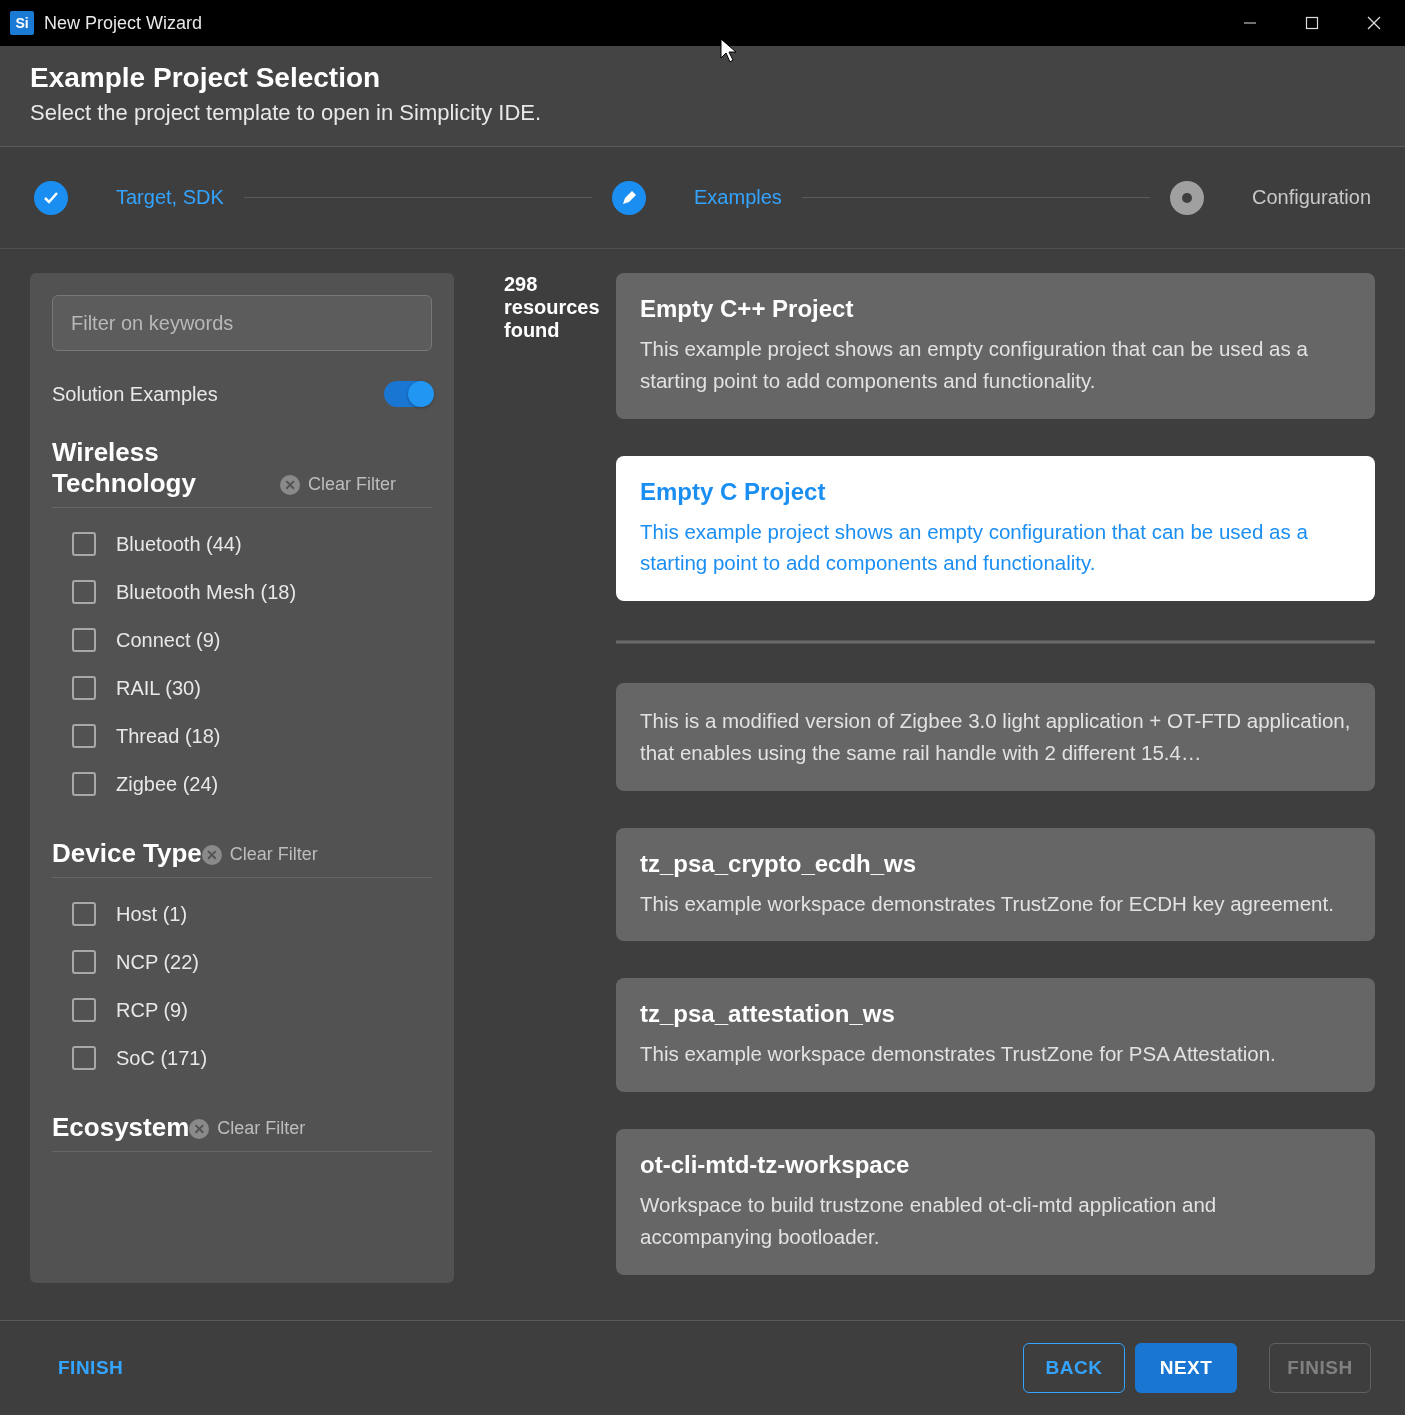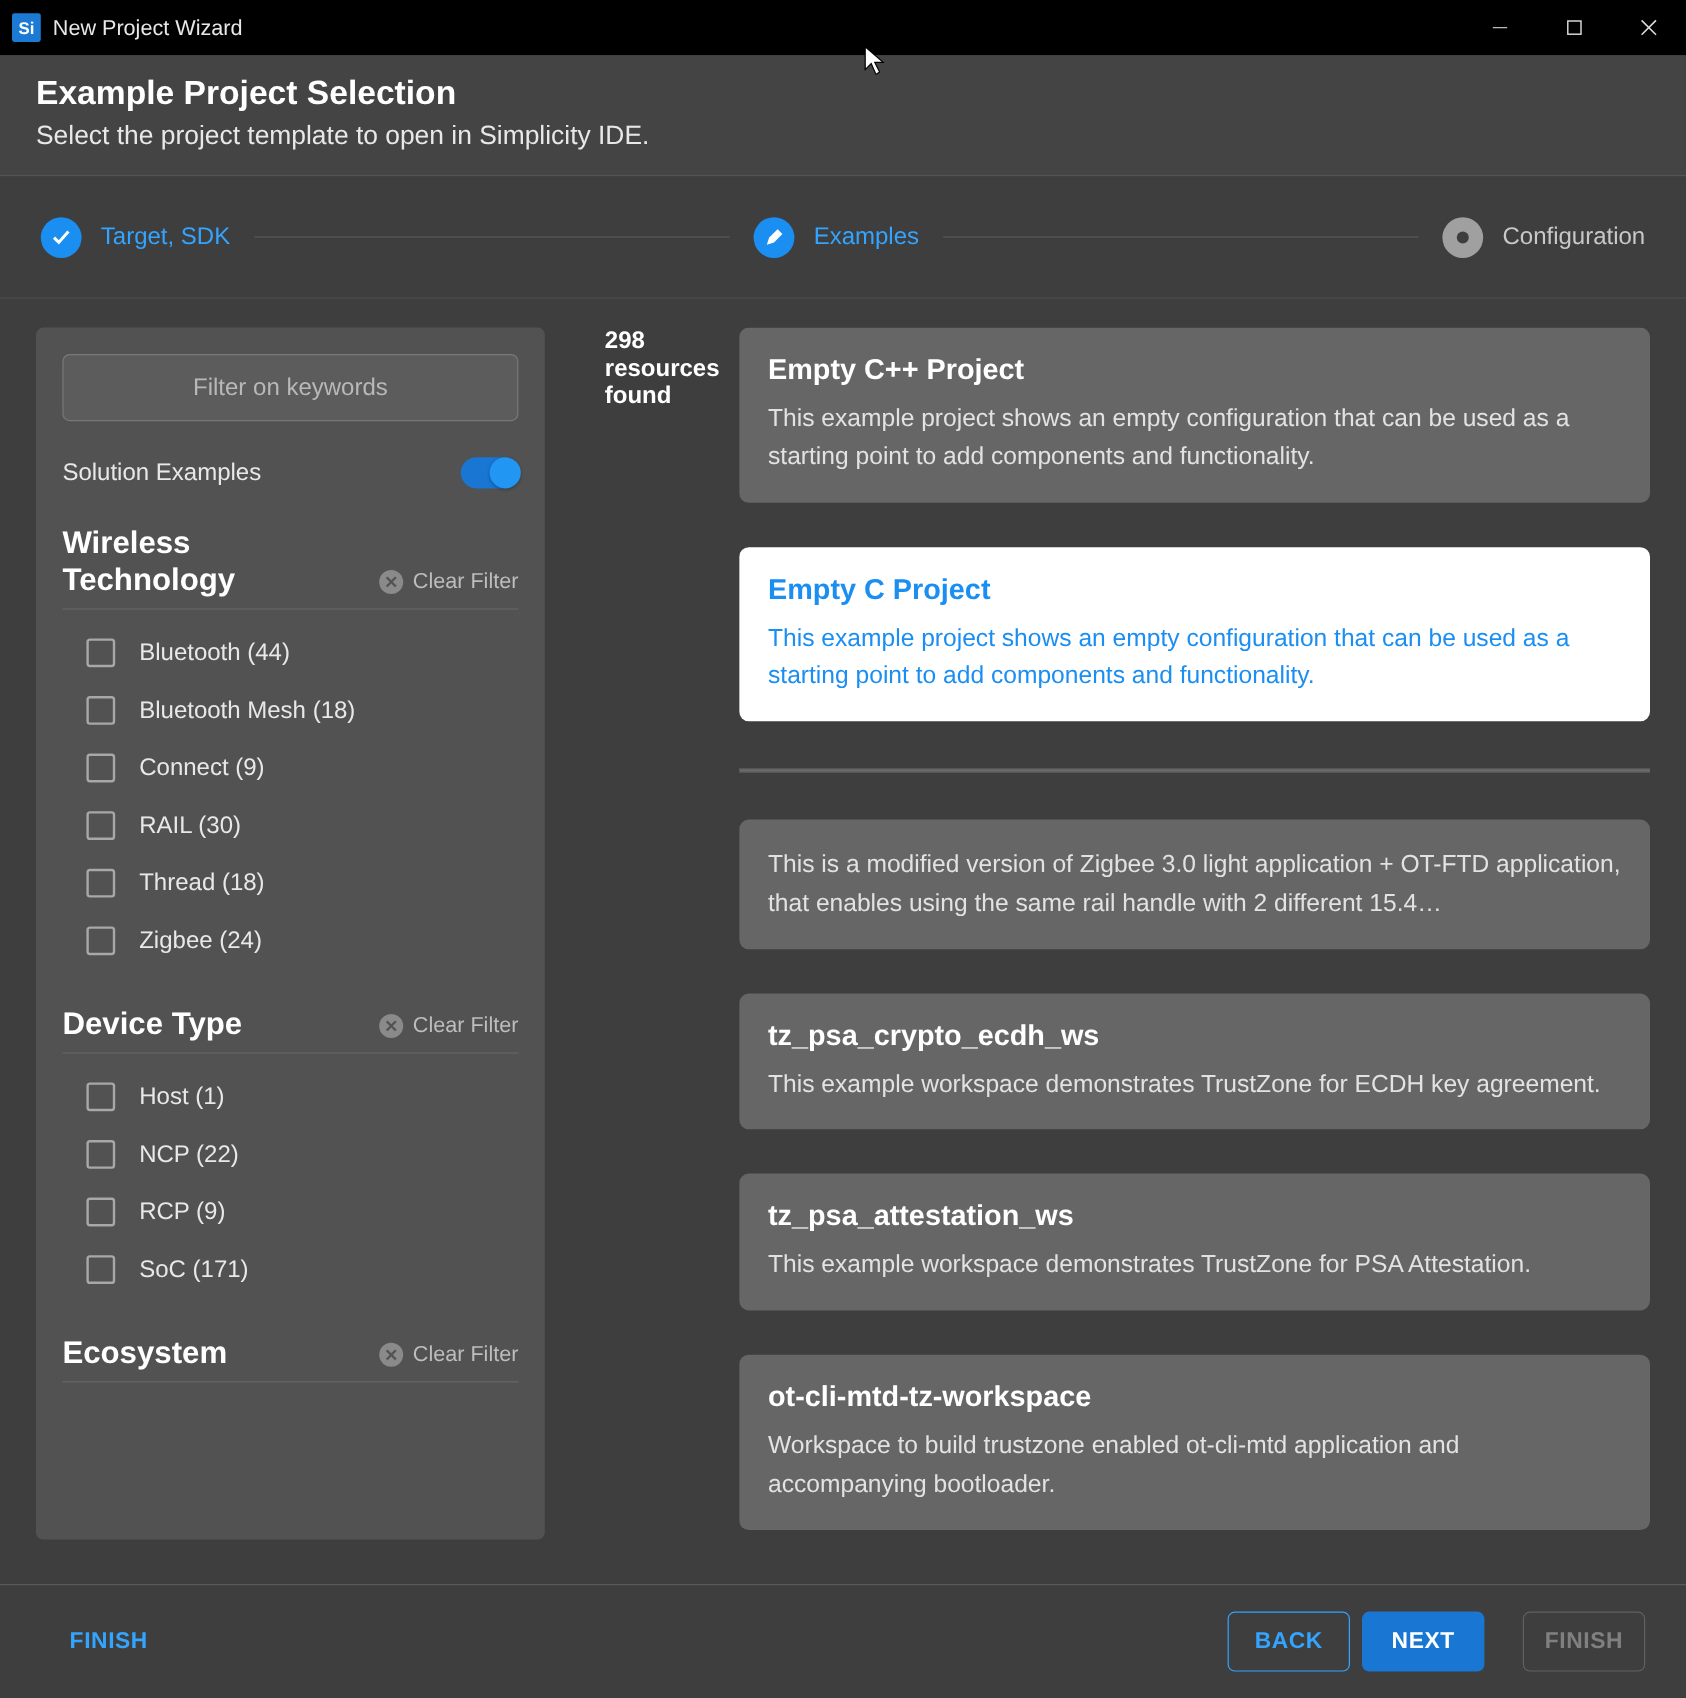--- a/index.html
+++ b/index.html
@@ -61,21 +61,21 @@
     width: 34px; height: 34px; border-radius: 50%;
     display: flex; align-items: center; justify-content: center;
     margin-right: 16px;
     font-size: 18px;
     color: #fff;
   }
   .circle.done { background: #1b8ef2; }
   .circle.current { background: #1b8ef2; }
   .circle.pending { background: #a0a0a0; }
   .circle.pending .dot { width: 10px; height: 10px; border-radius: 50%; background: #3e3e3e; }
-  .step .label { font-size: 20px; }
+  .step .label { font-size: 20px; margin-left: 32px; }
   .step .label.active { color: #33a4ff; }
   .step .label.inactive { color: #c8c8c8; }
   .stepper .line { flex: 1; height: 1px; background: #5a5a5a; margin: 0 20px; }
 
   
   .main {
     display: flex;
     height: 1100px;
     padding: 24px 30px 0 30px;
     gap: 50px;
@@ -93,41 +93,40 @@
   }
   .filter-input {
     width: 100%;
     height: 56px;
     background: #5c5c5c;
     border: 1px solid #787878;
     border-radius: 6px;
     padding: 0 18px;
     color: #e8e8e8;
     font-size: 20px;
-    text-align: center;
   }
   .filter-input::placeholder { color: #b8b8b8; }
 
   .toggle-row {
     display: flex; align-items: center; justify-content: space-between;
     margin-top: 30px;
   }
   .toggle-row .tlabel { font-size: 20px; color: #e8e8e8; }
   .toggle {
     width: 48px; height: 26px; border-radius: 14px;
     background: #1976d2; position: relative;
   }
   .toggle .knob {
     width: 26px; height: 26px; border-radius: 50%;
     background: #2196f3; position: absolute; right: -2px; top: 0px;
     box-shadow: 0 1px 3px rgba(0,0,0,0.3);
   }
 
   .filter-group { margin-top: 30px; }
-  .fg-head { display: flex; align-items: flex-end; justify-content: space-between; border-bottom: 1px solid #666; padding-bottom: 8px; }
+  .fg-head { display: flex; align-items: flex-end; border-bottom: 1px solid #666; padding-bottom: 8px; }
   .fg-head h2 { font-size: 26px; font-weight: 600; color: #fff; max-width: 60%; }
   .fg-head .clear { display: flex; align-items: center; gap: 8px; color: #bdbdbd; font-size: 18px; margin-bottom: 4px;}
   .fg-head .clear .x {
     width: 20px; height: 20px; border-radius: 50%; background: #8a8a8a; color: #525252;
     display:flex; align-items:center; justify-content:center; font-size: 14px; font-weight: bold;
   }
   .fg-items { padding-top: 12px; }
   .fg-item {
     display: flex; align-items: center;
     padding: 12px 0 12px 20px;

